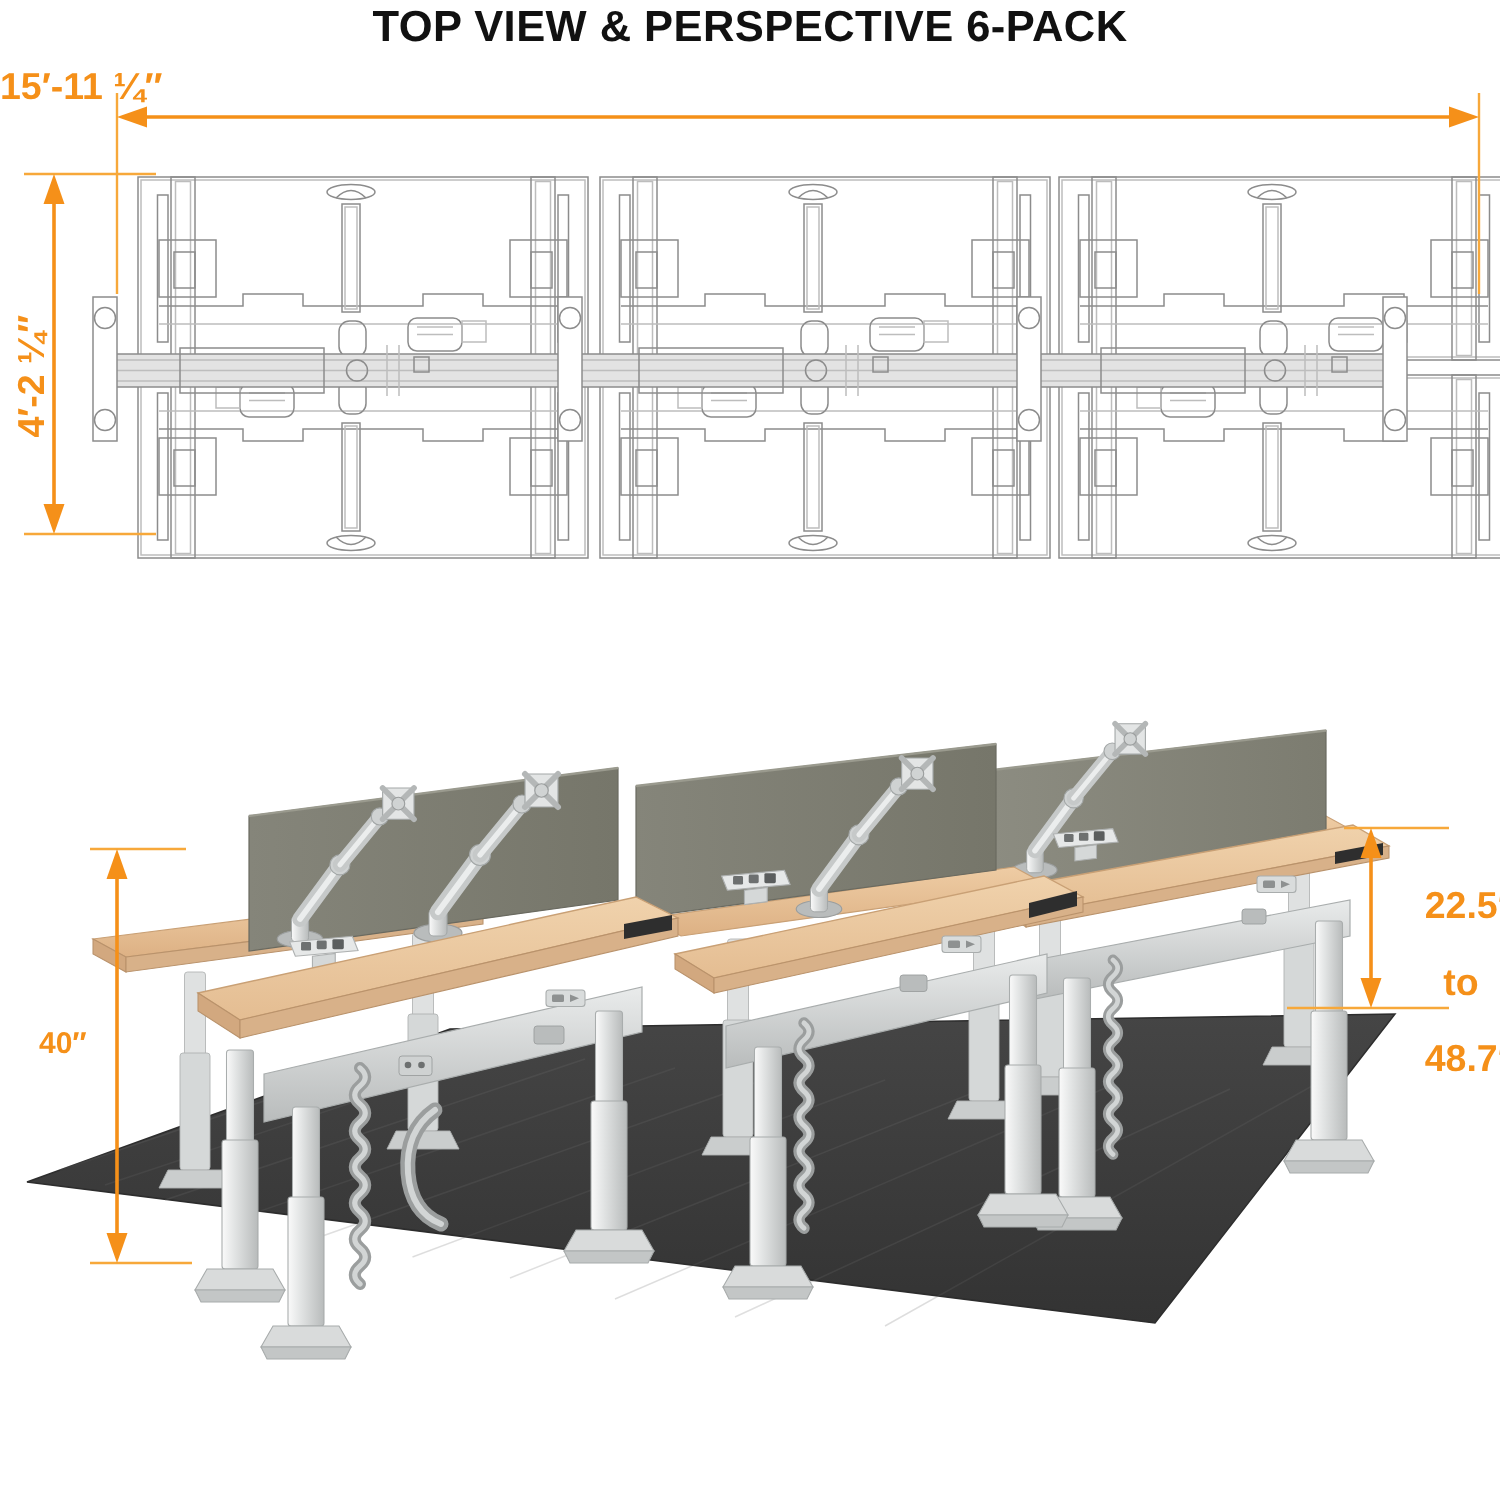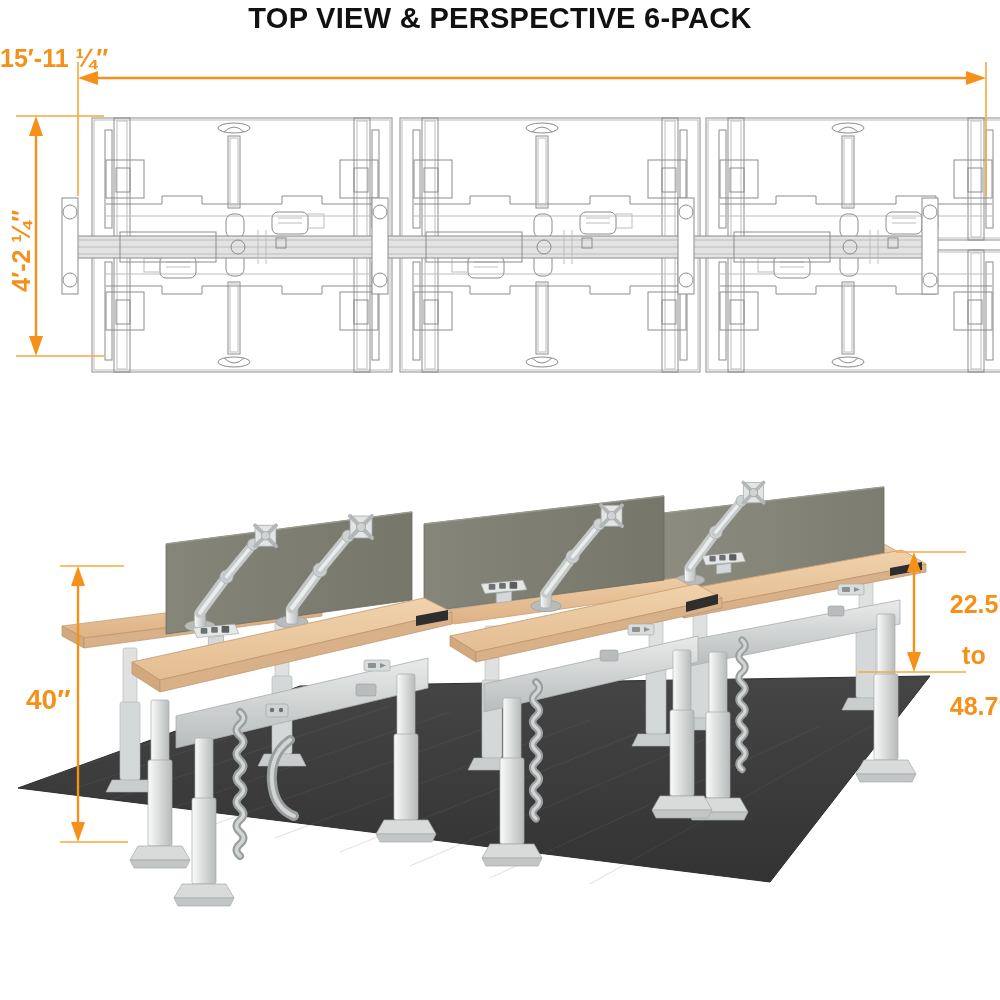--- a/index.html
+++ b/index.html
@@ -25,21 +25,21 @@
     color:#F59019;
     font-weight:bold;
     line-height:1.02;
     white-space:pre;
   }
   #dim-width{ left:0;top:46px;width:1000px;text-align:left;font-size:25px; }
   #dim-depth{
     left:-38px;top:238px;width:120px;text-align:center;font-size:25px;
     transform:rotate(-90deg);transform-origin:50% 50%;
   }
-  #dim-height-40{ left:26px;top:686px;font-size:28px; }
+  #dim-height-40{ left:26px;top:686px;font-size:20px; }
   #dim-height-range{
     left:922px;top:566px;font-size:25px;text-align:center;width:76px;
   }
 
   
   svg.layer{position:absolute;left:0;top:0;width:1000px;height:1000px;overflow:visible;}
   .cad{fill:none;stroke:#8c8c8c;stroke-width:1;}
   .cad-lt{fill:none;stroke:#bdbdbd;stroke-width:1;}
   .cad-fillw{fill:#ffffff;stroke:#8c8c8c;stroke-width:1;}
   .cad-fillg{fill:#e3e3e3;stroke:#8c8c8c;stroke-width:1;}

